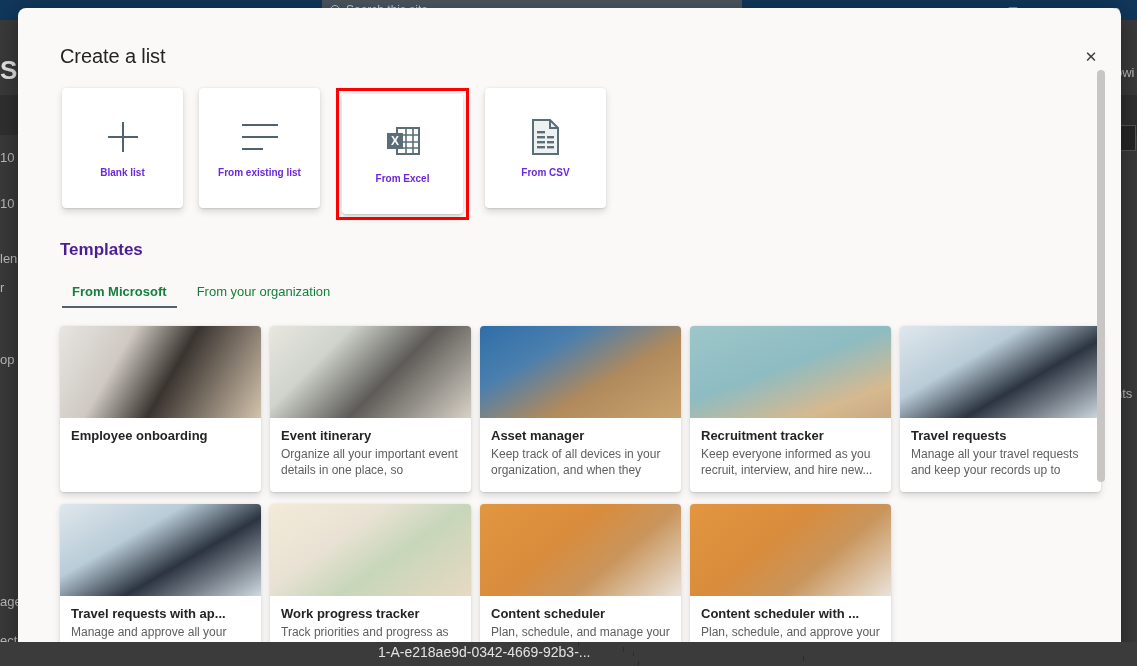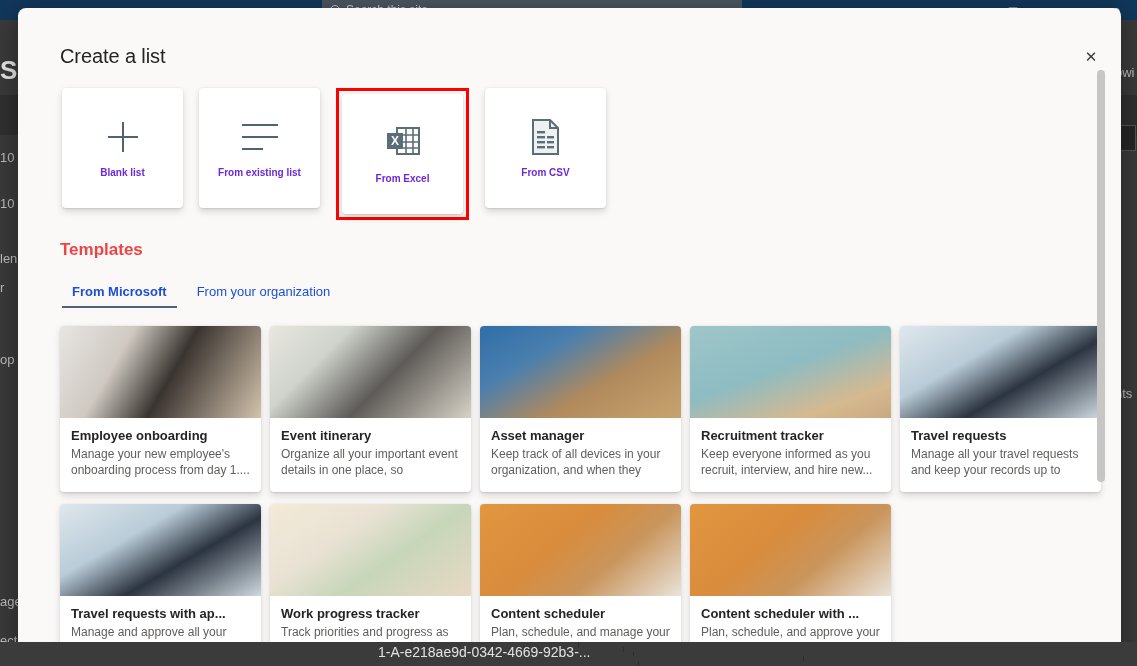--- a/index.html
+++ b/index.html
@@ -126,28 +126,28 @@
   .ico-lines { width: 36px; height: 26px; display: flex;
     flex-direction: column; justify-content: space-between; }
   .ico-lines span { display: block; height: 2px; background: #4f6470; }
   .ico-lines span:nth-child(1) { width: 36px; }
   .ico-lines span:nth-child(2) { width: 36px; }
   .ico-lines span:nth-child(3) { width: 21px; }
 
   
   #templates-head {
     position: absolute; left: 42px; top: 232px;
-    font-size: 17px; font-weight: bold; color: #ef4444;
+    font-size: 17px; font-weight: bold; color: #4c1d95;
   }
   #tabs {
     position: absolute; left: 44px; top: 272px;
     display: flex; gap: 10px; align-items: flex-end;
   }
   .tab {
-    padding: 4px 10px 9px 10px; font-size: 13px; color: #1d4ed8;
+    padding: 4px 10px 9px 10px; font-size: 13px; color: #15803d;
     cursor: pointer; position: relative; background: transparent;
     border: none; font-family: inherit;
   }
   .tab.active { font-weight: bold; }
   .tab.active::after {
     content: ""; position: absolute; left: 0; right: 0; bottom: 0;
     height: 2px; background: #4f6470;
   }
 
   #tpl-scroll {
@@ -293,21 +293,20 @@
       <button class="tab active">From Microsoft</button>
       <button class="tab">From your organization</button>
     </div>
 
   <div id="tpl-scroll">
     <div id="tpl-grid">
         <div class="tpl-card">
           <div class="tpl-thumb th-onboard"></div>
           <div class="tpl-body">
             <div class="tpl-name">Employee onboarding</div>
-            <div class="tpl-desc">Manage your new employee's onboarding process from day 1....</div>
           </div>
         </div>
         <div class="tpl-card">
           <div class="tpl-thumb th-event"></div>
           <div class="tpl-body">
             <div class="tpl-name">Event itinerary</div>
             <div class="tpl-desc">Organize all your important event details in one place, so everythin...</div>
           </div>
         </div>
         <div class="tpl-card">

